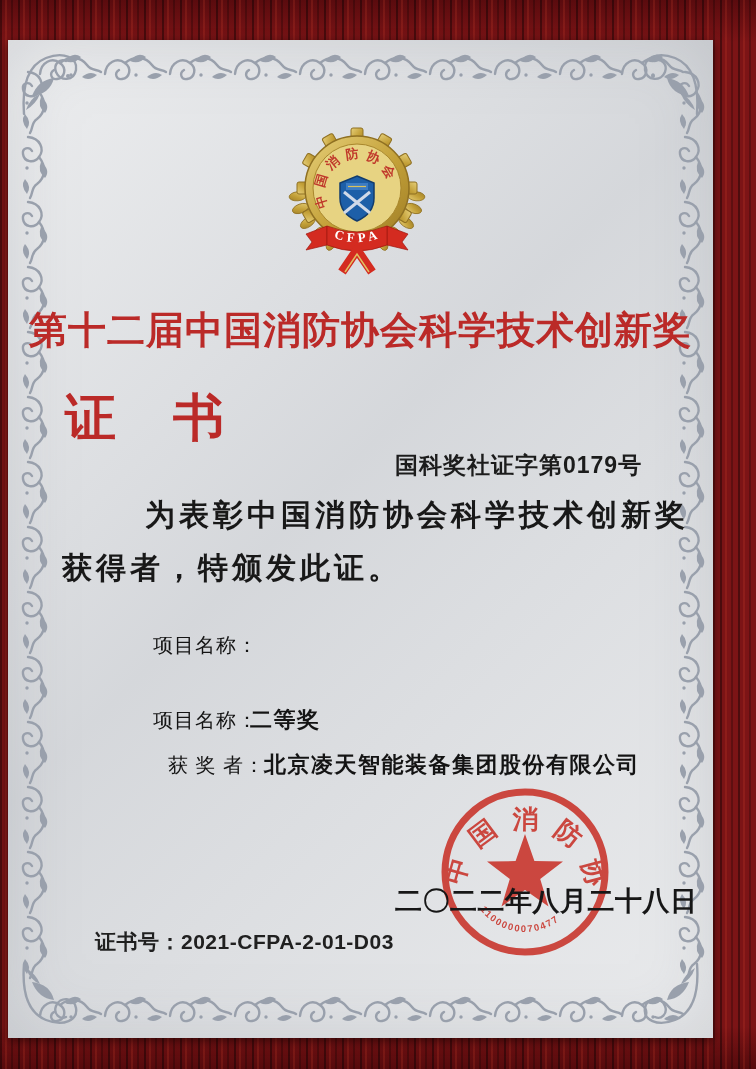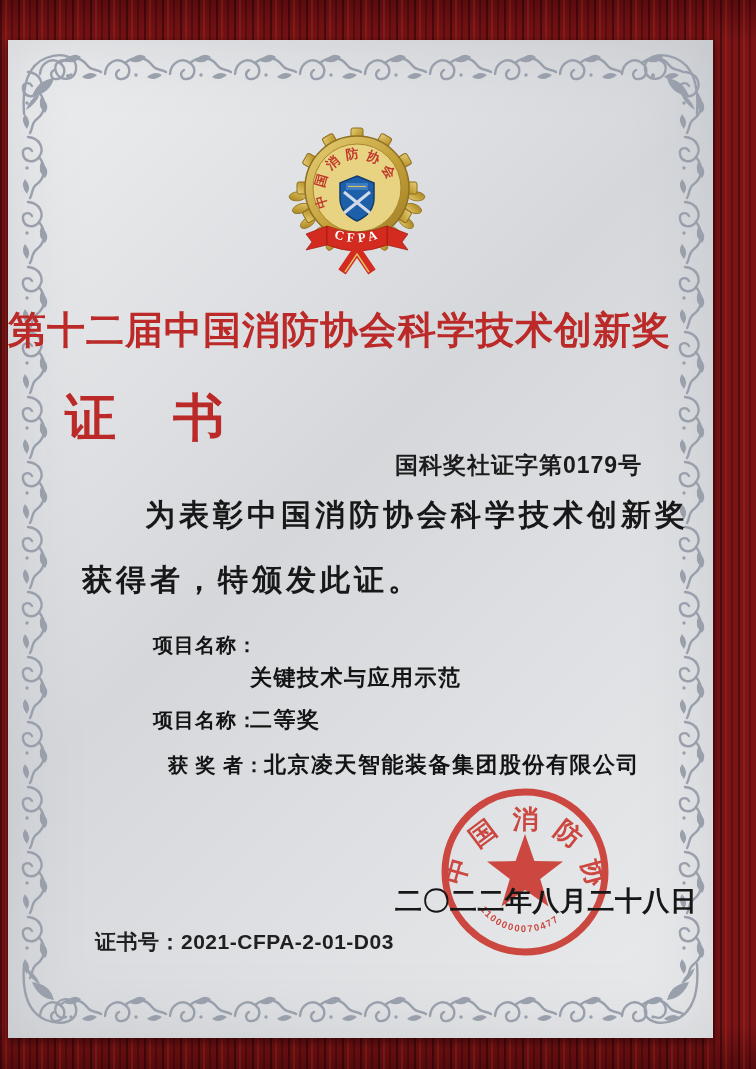--- a/index.html
+++ b/index.html
@@ -17,33 +17,33 @@
     position:absolute;left:8px;top:40px;width:705px;height:998px;
     background:#dcdee1;
     background-image:linear-gradient(135deg, rgba(255,255,255,.5) 0%, rgba(200,203,208,.35) 45%, rgba(255,255,255,.4) 100%);
     box-shadow:0 3px 10px rgba(20,0,0,.65), inset 0 0 70px rgba(130,135,145,.25);
   }
   .deco{position:absolute;left:0;top:0;pointer-events:none;}
   .st{fill:none;stroke:#99a0ac;stroke-width:2.4;stroke-linecap:round;}
   .lf{fill:#99a0ac;stroke:none;}
   .abs{position:absolute;white-space:nowrap;}
   .award-title{
-    left:0;top:265px;width:100%;text-align:left;
+    left:0;top:265px;width:100%;text-align:center;
     font-size:38px;font-weight:bold;color:#bb2a28;letter-spacing:1px;
   }
   .doc-title{
     left:0;top:344px;width:100%;text-align:left;box-sizing:border-box;
     font-size:51px;font-weight:bold;color:#bb2a28;letter-spacing:57px;padding-left:57px;
   }
   .serial{left:387px;top:410px;font-size:23px;font-weight:bold;color:#1c1c1c;
     font-family:"Liberation Sans",sans-serif;letter-spacing:1px;}
   .body-line{font-size:30px;font-weight:700;color:#181818;letter-spacing:4px;}
   .bl1{left:137px;top:455px;}
-  .bl2{left:74px;top:508px;margin-top:12px;}
-  .field-label{font-size:20px;font-weight:bold;color:#141414;
+  .bl2{left:54px;top:508px;}
+  .field-label{font-size:20px;font-weight:normal;color:#141414;
     font-family:"Liberation Sans",sans-serif;letter-spacing:1px;}
   .field-value{font-size:22px;font-weight:bold;color:#141414;
     font-family:"Liberation Sans",sans-serif;letter-spacing:1.5px;}
   .seal{position:absolute;left:427px;top:742px;width:180px;height:180px;opacity:.9;z-index:2;}
   .date{left:387px;top:843px;font-size:27px;font-weight:bold;color:#161616;
     font-family:"Liberation Sans",sans-serif;letter-spacing:0.5px;z-index:3;}
   .certno{left:87px;top:888px;font-size:21px;font-weight:bold;color:#202020;
     font-family:"Liberation Sans",sans-serif;letter-spacing:0.5px;}
   .emblem{position:absolute;left:274px;top:86px;width:150px;height:152px;}
 </style>
@@ -200,21 +200,20 @@
   </svg>
 
   <div class="abs award-title">第十二届中国消防协会科学技术创新奖</div>
   <div class="abs doc-title">证书</div>
   <div class="abs serial">国科奖社证字第0179号</div>
 
   <div class="abs body-line bl1">为表彰中国消防协会科学技术创新奖</div>
   <div class="abs body-line bl2">获得者，特颁发此证。</div>
 
   <div class="abs field-label" style="left:145px;top:592px;">项目名称：</div>
-  <div class="abs field-value" style="left:242px;top:623px;">关键技术与应用示范</div>
 
   <div class="abs field-label" style="left:145px;top:667px;">项目名称：</div>
   <div class="abs field-value" style="left:242px;top:665px;">二等奖</div>
 
   <div class="abs field-label" style="left:160px;top:712px;">获 奖 者：</div>
   <div class="abs field-value" style="left:256px;top:710px;">北京凌天智能装备集团股份有限公司</div>
 
   <svg class="seal" viewBox="0 0 180 180">
     <defs>
       <path id="sealArc" d="M28,108 A62,62 0 1 1 152,108" fill="none"></path>

